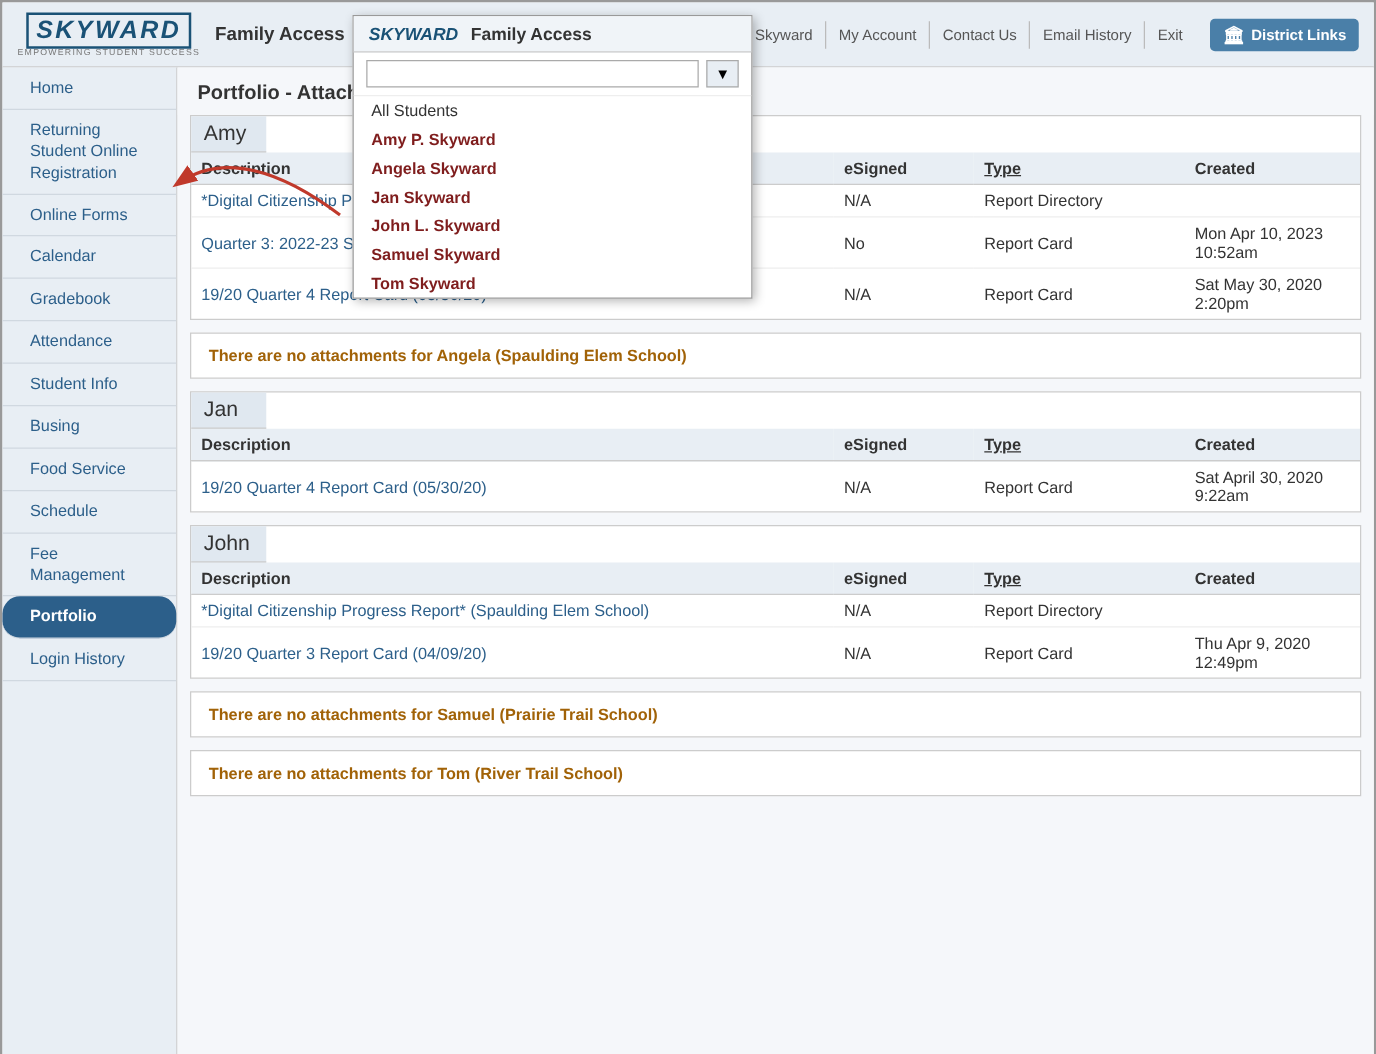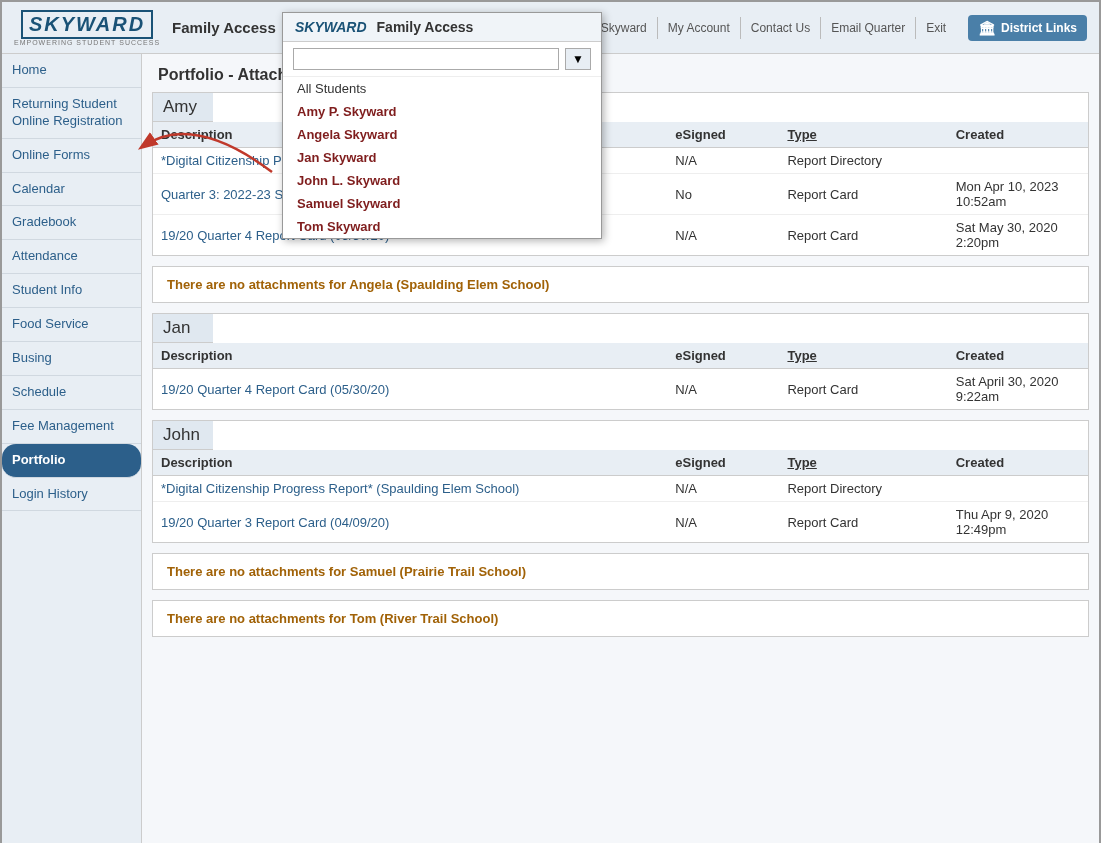--- a/index.html
+++ b/index.html
@@ -92,21 +92,21 @@
     }
 
     
     .sidebar {
       width: 140px;
       background: #e8eef4;
       border-right: 1px solid #ccc;
       flex-shrink: 0;
     }
     .sidebar-item {
-      padding: 8px 10px;
+      padding: 8px 22px;
       border-bottom: 1px solid #d0d8e0;
       color: #2c5f8a;
       cursor: pointer;
       font-size: 13px;
       line-height: 1.3;
     }
     .sidebar-item.active {
       background: #2c5f8a;
       color: #fff;
       font-weight: bold;
@@ -281,41 +281,41 @@
       <div class="family-access-label">Family Access</div>
       <div class="student-selector">
         <span>All Students</span>
         <span class="dropdown-arrow">▼</span>
       </div>
     </div>
     <div class="top-header-right">
       <div class="top-nav-item">Dad Skyward</div>
       <div class="top-nav-item">My Account</div>
       <div class="top-nav-item">Contact Us</div>
-      <div class="top-nav-item">Email Quarter</div>
+      <div class="top-nav-item">Email History</div>
       <div class="top-nav-item">Exit</div>
       <div class="district-links-btn">
         <span class="building-icon">🏛</span>
         <span>District Links</span>
       </div>
     </div>
   </div>
 
   <div class="main-layout">
 
     <div class="sidebar">
       <div class="sidebar-item">Home</div>
       <div class="sidebar-item">Returning Student Online Registration</div>
       <div class="sidebar-item">Online Forms</div>
       <div class="sidebar-item">Calendar</div>
       <div class="sidebar-item">Gradebook</div>
       <div class="sidebar-item">Attendance</div>
       <div class="sidebar-item">Student Info</div>
+      <div class="sidebar-item">Busing</div>
       <div class="sidebar-item">Food Service</div>
-      <div class="sidebar-item">Busing</div>
       <div class="sidebar-item">Schedule</div>
       <div class="sidebar-item">Fee Management</div>
       <div class="sidebar-item active">Portfolio</div>
       <div class="sidebar-item">Login History</div>
     </div>
 
     <div class="content-area">
       <div class="page-title">Portfolio - Attachments</div>
 
       <div class="student-section">

